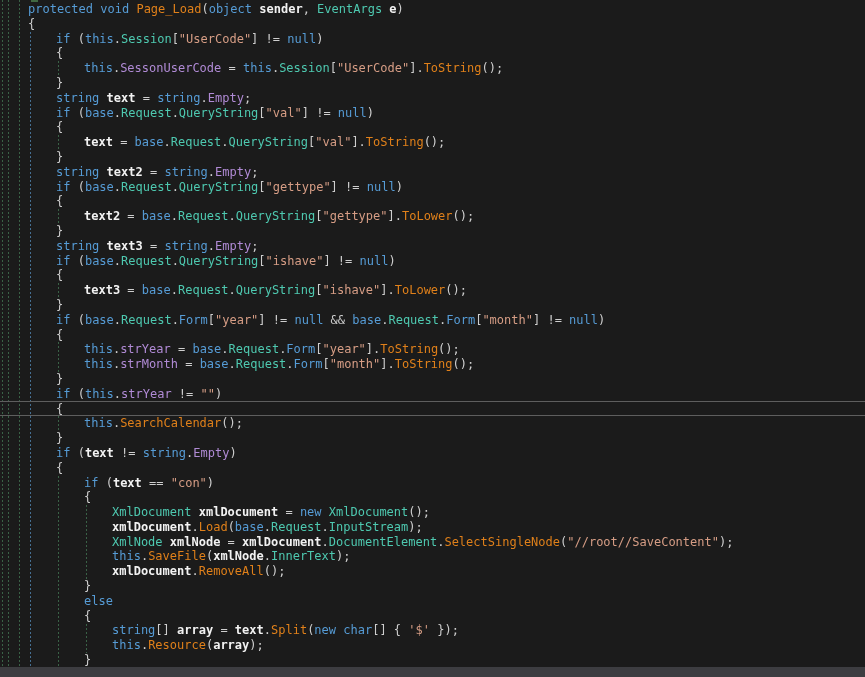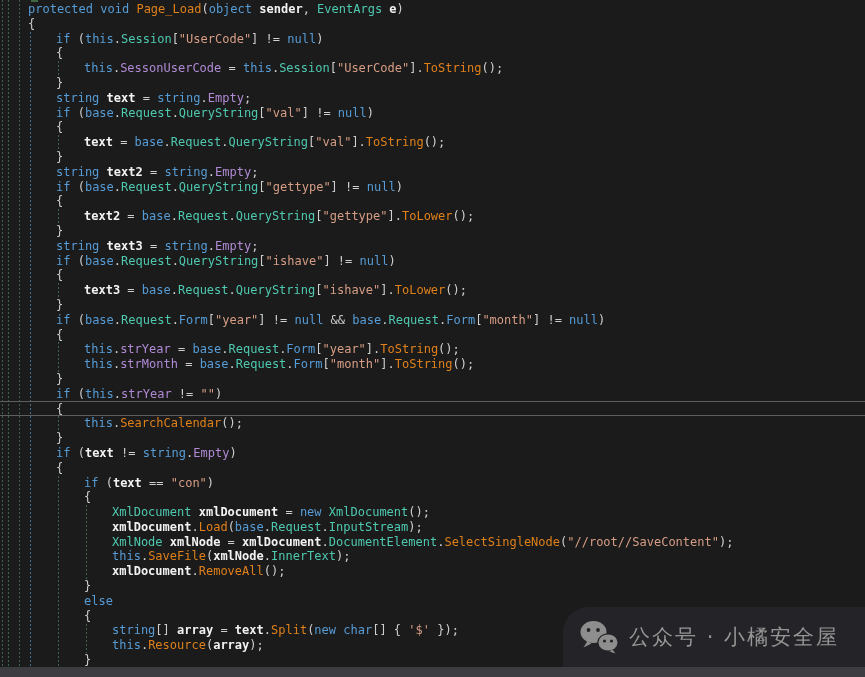--- a/index.html
+++ b/index.html
@@ -59,32 +59,16 @@
       <div class="guide" style="left: 85.5px; top: 505.2px; height: 74px; background: repeating-linear-gradient(rgb(58, 98, 71) 0px, rgb(58, 98, 71) 2px, transparent 2px, transparent 4px);"></div>
       <div class="guide" style="left: 85.5px; top: 623.6px; height: 29.6px; background: repeating-linear-gradient(rgb(58, 98, 71) 0px, rgb(58, 98, 71) 2px, transparent 2px, transparent 4px);"></div>
     </div>
 
   <div class="clip-artifact"></div>
 
   <div class="current-line" style="top: 400.6px; border-top-color: rgb(94, 94, 94); border-bottom-color: rgb(94, 94, 94);"></div>
 
   <pre class="code"><div class="line" style="padding-left: 28px;"><span style="color: rgb(86, 156, 214);">protected</span><span style="color: rgb(207, 207, 207);"> </span><span style="color: rgb(86, 156, 214);">void</span><span style="color: rgb(207, 207, 207);"> </span><span style="color: rgb(224, 128, 26);">Page_Load</span><span style="color: rgb(207, 207, 207);">(</span><span style="color: rgb(86, 156, 214);">object</span><span style="color: rgb(207, 207, 207);"> </span><span style="color: rgb(242, 242, 242); font-weight: bold;">sender</span><span style="color: rgb(207, 207, 207);">, </span><span style="color: rgb(78, 201, 176);">EventArgs</span><span style="color: rgb(207, 207, 207);"> </span><span style="color: rgb(242, 242, 242); font-weight: bold;">e</span><span style="color: rgb(207, 207, 207);">)</span></div><div class="line" style="padding-left: 28px;"><span style="color: rgb(207, 207, 207);">{</span></div><div class="line" style="padding-left: 56px;"><span style="color: rgb(86, 156, 214);">if</span><span style="color: rgb(207, 207, 207);"> (</span><span style="color: rgb(86, 156, 214);">this</span><span style="color: rgb(207, 207, 207);">.</span><span style="color: rgb(78, 201, 176);">Session</span><span style="color: rgb(207, 207, 207);">[</span><span style="color: rgb(214, 157, 133);">"UserCode"</span><span style="color: rgb(207, 207, 207);">] != </span><span style="color: rgb(86, 156, 214);">null</span><span style="color: rgb(207, 207, 207);">)</span></div><div class="line" style="padding-left: 56px;"><span style="color: rgb(207, 207, 207);">{</span></div><div class="line" style="padding-left: 84px;"><span style="color: rgb(86, 156, 214);">this</span><span style="color: rgb(207, 207, 207);">.</span><span style="color: rgb(177, 139, 214);">SessonUserCode</span><span style="color: rgb(207, 207, 207);"> = </span><span style="color: rgb(86, 156, 214);">this</span><span style="color: rgb(207, 207, 207);">.</span><span style="color: rgb(78, 201, 176);">Session</span><span style="color: rgb(207, 207, 207);">[</span><span style="color: rgb(214, 157, 133);">"UserCode"</span><span style="color: rgb(207, 207, 207);">].</span><span style="color: rgb(224, 128, 26);">ToString</span><span style="color: rgb(207, 207, 207);">();</span></div><div class="line" style="padding-left: 56px;"><span style="color: rgb(207, 207, 207);">}</span></div><div class="line" style="padding-left: 56px;"><span style="color: rgb(86, 156, 214);">string</span><span style="color: rgb(207, 207, 207);"> </span><span style="color: rgb(242, 242, 242); font-weight: bold;">text</span><span style="color: rgb(207, 207, 207);"> = </span><span style="color: rgb(86, 156, 214);">string</span><span style="color: rgb(207, 207, 207);">.</span><span style="color: rgb(177, 139, 214);">Empty</span><span style="color: rgb(207, 207, 207);">;</span></div><div class="line" style="padding-left: 56px;"><span style="color: rgb(86, 156, 214);">if</span><span style="color: rgb(207, 207, 207);"> (</span><span style="color: rgb(86, 156, 214);">base</span><span style="color: rgb(207, 207, 207);">.</span><span style="color: rgb(78, 201, 176);">Request</span><span style="color: rgb(207, 207, 207);">.</span><span style="color: rgb(78, 201, 176);">QueryString</span><span style="color: rgb(207, 207, 207);">[</span><span style="color: rgb(214, 157, 133);">"val"</span><span style="color: rgb(207, 207, 207);">] != </span><span style="color: rgb(86, 156, 214);">null</span><span style="color: rgb(207, 207, 207);">)</span></div><div class="line" style="padding-left: 56px;"><span style="color: rgb(207, 207, 207);">{</span></div><div class="line" style="padding-left: 84px;"><span style="color: rgb(242, 242, 242); font-weight: bold;">text</span><span style="color: rgb(207, 207, 207);"> = </span><span style="color: rgb(86, 156, 214);">base</span><span style="color: rgb(207, 207, 207);">.</span><span style="color: rgb(78, 201, 176);">Request</span><span style="color: rgb(207, 207, 207);">.</span><span style="color: rgb(78, 201, 176);">QueryString</span><span style="color: rgb(207, 207, 207);">[</span><span style="color: rgb(214, 157, 133);">"val"</span><span style="color: rgb(207, 207, 207);">].</span><span style="color: rgb(224, 128, 26);">ToString</span><span style="color: rgb(207, 207, 207);">();</span></div><div class="line" style="padding-left: 56px;"><span style="color: rgb(207, 207, 207);">}</span></div><div class="line" style="padding-left: 56px;"><span style="color: rgb(86, 156, 214);">string</span><span style="color: rgb(207, 207, 207);"> </span><span style="color: rgb(242, 242, 242); font-weight: bold;">text2</span><span style="color: rgb(207, 207, 207);"> = </span><span style="color: rgb(86, 156, 214);">string</span><span style="color: rgb(207, 207, 207);">.</span><span style="color: rgb(177, 139, 214);">Empty</span><span style="color: rgb(207, 207, 207);">;</span></div><div class="line" style="padding-left: 56px;"><span style="color: rgb(86, 156, 214);">if</span><span style="color: rgb(207, 207, 207);"> (</span><span style="color: rgb(86, 156, 214);">base</span><span style="color: rgb(207, 207, 207);">.</span><span style="color: rgb(78, 201, 176);">Request</span><span style="color: rgb(207, 207, 207);">.</span><span style="color: rgb(78, 201, 176);">QueryString</span><span style="color: rgb(207, 207, 207);">[</span><span style="color: rgb(214, 157, 133);">"gettype"</span><span style="color: rgb(207, 207, 207);">] != </span><span style="color: rgb(86, 156, 214);">null</span><span style="color: rgb(207, 207, 207);">)</span></div><div class="line" style="padding-left: 56px;"><span style="color: rgb(207, 207, 207);">{</span></div><div class="line" style="padding-left: 84px;"><span style="color: rgb(242, 242, 242); font-weight: bold;">text2</span><span style="color: rgb(207, 207, 207);"> = </span><span style="color: rgb(86, 156, 214);">base</span><span style="color: rgb(207, 207, 207);">.</span><span style="color: rgb(78, 201, 176);">Request</span><span style="color: rgb(207, 207, 207);">.</span><span style="color: rgb(78, 201, 176);">QueryString</span><span style="color: rgb(207, 207, 207);">[</span><span style="color: rgb(214, 157, 133);">"gettype"</span><span style="color: rgb(207, 207, 207);">].</span><span style="color: rgb(224, 128, 26);">ToLower</span><span style="color: rgb(207, 207, 207);">();</span></div><div class="line" style="padding-left: 56px;"><span style="color: rgb(207, 207, 207);">}</span></div><div class="line" style="padding-left: 56px;"><span style="color: rgb(86, 156, 214);">string</span><span style="color: rgb(207, 207, 207);"> </span><span style="color: rgb(242, 242, 242); font-weight: bold;">text3</span><span style="color: rgb(207, 207, 207);"> = </span><span style="color: rgb(86, 156, 214);">string</span><span style="color: rgb(207, 207, 207);">.</span><span style="color: rgb(177, 139, 214);">Empty</span><span style="color: rgb(207, 207, 207);">;</span></div><div class="line" style="padding-left: 56px;"><span style="color: rgb(86, 156, 214);">if</span><span style="color: rgb(207, 207, 207);"> (</span><span style="color: rgb(86, 156, 214);">base</span><span style="color: rgb(207, 207, 207);">.</span><span style="color: rgb(78, 201, 176);">Request</span><span style="color: rgb(207, 207, 207);">.</span><span style="color: rgb(78, 201, 176);">QueryString</span><span style="color: rgb(207, 207, 207);">[</span><span style="color: rgb(214, 157, 133);">"ishave"</span><span style="color: rgb(207, 207, 207);">] != </span><span style="color: rgb(86, 156, 214);">null</span><span style="color: rgb(207, 207, 207);">)</span></div><div class="line" style="padding-left: 56px;"><span style="color: rgb(207, 207, 207);">{</span></div><div class="line" style="padding-left: 84px;"><span style="color: rgb(242, 242, 242); font-weight: bold;">text3</span><span style="color: rgb(207, 207, 207);"> = </span><span style="color: rgb(86, 156, 214);">base</span><span style="color: rgb(207, 207, 207);">.</span><span style="color: rgb(78, 201, 176);">Request</span><span style="color: rgb(207, 207, 207);">.</span><span style="color: rgb(78, 201, 176);">QueryString</span><span style="color: rgb(207, 207, 207);">[</span><span style="color: rgb(214, 157, 133);">"ishave"</span><span style="color: rgb(207, 207, 207);">].</span><span style="color: rgb(224, 128, 26);">ToLower</span><span style="color: rgb(207, 207, 207);">();</span></div><div class="line" style="padding-left: 56px;"><span style="color: rgb(207, 207, 207);">}</span></div><div class="line" style="padding-left: 56px;"><span style="color: rgb(86, 156, 214);">if</span><span style="color: rgb(207, 207, 207);"> (</span><span style="color: rgb(86, 156, 214);">base</span><span style="color: rgb(207, 207, 207);">.</span><span style="color: rgb(78, 201, 176);">Request</span><span style="color: rgb(207, 207, 207);">.</span><span style="color: rgb(86, 156, 214);">Form</span><span style="color: rgb(207, 207, 207);">[</span><span style="color: rgb(214, 157, 133);">"year"</span><span style="color: rgb(207, 207, 207);">] != </span><span style="color: rgb(86, 156, 214);">null</span><span style="color: rgb(207, 207, 207);"> &amp;&amp; </span><span style="color: rgb(86, 156, 214);">base</span><span style="color: rgb(207, 207, 207);">.</span><span style="color: rgb(78, 201, 176);">Request</span><span style="color: rgb(207, 207, 207);">.</span><span style="color: rgb(86, 156, 214);">Form</span><span style="color: rgb(207, 207, 207);">[</span><span style="color: rgb(214, 157, 133);">"month"</span><span style="color: rgb(207, 207, 207);">] != </span><span style="color: rgb(86, 156, 214);">null</span><span style="color: rgb(207, 207, 207);">)</span></div><div class="line" style="padding-left: 56px;"><span style="color: rgb(207, 207, 207);">{</span></div><div class="line" style="padding-left: 84px;"><span style="color: rgb(86, 156, 214);">this</span><span style="color: rgb(207, 207, 207);">.</span><span style="color: rgb(177, 139, 214);">strYear</span><span style="color: rgb(207, 207, 207);"> = </span><span style="color: rgb(86, 156, 214);">base</span><span style="color: rgb(207, 207, 207);">.</span><span style="color: rgb(78, 201, 176);">Request</span><span style="color: rgb(207, 207, 207);">.</span><span style="color: rgb(86, 156, 214);">Form</span><span style="color: rgb(207, 207, 207);">[</span><span style="color: rgb(214, 157, 133);">"year"</span><span style="color: rgb(207, 207, 207);">].</span><span style="color: rgb(224, 128, 26);">ToString</span><span style="color: rgb(207, 207, 207);">();</span></div><div class="line" style="padding-left: 84px;"><span style="color: rgb(86, 156, 214);">this</span><span style="color: rgb(207, 207, 207);">.</span><span style="color: rgb(177, 139, 214);">strMonth</span><span style="color: rgb(207, 207, 207);"> = </span><span style="color: rgb(86, 156, 214);">base</span><span style="color: rgb(207, 207, 207);">.</span><span style="color: rgb(78, 201, 176);">Request</span><span style="color: rgb(207, 207, 207);">.</span><span style="color: rgb(86, 156, 214);">Form</span><span style="color: rgb(207, 207, 207);">[</span><span style="color: rgb(214, 157, 133);">"month"</span><span style="color: rgb(207, 207, 207);">].</span><span style="color: rgb(224, 128, 26);">ToString</span><span style="color: rgb(207, 207, 207);">();</span></div><div class="line" style="padding-left: 56px;"><span style="color: rgb(207, 207, 207);">}</span></div><div class="line" style="padding-left: 56px;"><span style="color: rgb(86, 156, 214);">if</span><span style="color: rgb(207, 207, 207);"> (</span><span style="color: rgb(86, 156, 214);">this</span><span style="color: rgb(207, 207, 207);">.</span><span style="color: rgb(177, 139, 214);">strYear</span><span style="color: rgb(207, 207, 207);"> != </span><span style="color: rgb(214, 157, 133);">""</span><span style="color: rgb(207, 207, 207);">)</span></div><div class="line" style="padding-left: 56px;"><span style="color: rgb(207, 207, 207);">{</span></div><div class="line" style="padding-left: 84px;"><span style="color: rgb(86, 156, 214);">this</span><span style="color: rgb(207, 207, 207);">.</span><span style="color: rgb(224, 128, 26);">SearchCalendar</span><span style="color: rgb(207, 207, 207);">();</span></div><div class="line" style="padding-left: 56px;"><span style="color: rgb(207, 207, 207);">}</span></div><div class="line" style="padding-left: 56px;"><span style="color: rgb(86, 156, 214);">if</span><span style="color: rgb(207, 207, 207);"> (</span><span style="color: rgb(242, 242, 242); font-weight: bold;">text</span><span style="color: rgb(207, 207, 207);"> != </span><span style="color: rgb(86, 156, 214);">string</span><span style="color: rgb(207, 207, 207);">.</span><span style="color: rgb(177, 139, 214);">Empty</span><span style="color: rgb(207, 207, 207);">)</span></div><div class="line" style="padding-left: 56px;"><span style="color: rgb(207, 207, 207);">{</span></div><div class="line" style="padding-left: 84px;"><span style="color: rgb(86, 156, 214);">if</span><span style="color: rgb(207, 207, 207);"> (</span><span style="color: rgb(242, 242, 242); font-weight: bold;">text</span><span style="color: rgb(207, 207, 207);"> == </span><span style="color: rgb(214, 157, 133);">"con"</span><span style="color: rgb(207, 207, 207);">)</span></div><div class="line" style="padding-left: 84px;"><span style="color: rgb(207, 207, 207);">{</span></div><div class="line" style="padding-left: 112px;"><span style="color: rgb(78, 201, 176);">XmlDocument</span><span style="color: rgb(207, 207, 207);"> </span><span style="color: rgb(242, 242, 242); font-weight: bold;">xmlDocument</span><span style="color: rgb(207, 207, 207);"> = </span><span style="color: rgb(86, 156, 214);">new</span><span style="color: rgb(207, 207, 207);"> </span><span style="color: rgb(78, 201, 176);">XmlDocument</span><span style="color: rgb(207, 207, 207);">();</span></div><div class="line" style="padding-left: 112px;"><span style="color: rgb(242, 242, 242); font-weight: bold;">xmlDocument</span><span style="color: rgb(207, 207, 207);">.</span><span style="color: rgb(224, 128, 26);">Load</span><span style="color: rgb(207, 207, 207);">(</span><span style="color: rgb(86, 156, 214);">base</span><span style="color: rgb(207, 207, 207);">.</span><span style="color: rgb(78, 201, 176);">Request</span><span style="color: rgb(207, 207, 207);">.</span><span style="color: rgb(78, 201, 176);">InputStream</span><span style="color: rgb(207, 207, 207);">);</span></div><div class="line" style="padding-left: 112px;"><span style="color: rgb(78, 201, 176);">XmlNode</span><span style="color: rgb(207, 207, 207);"> </span><span style="color: rgb(242, 242, 242); font-weight: bold;">xmlNode</span><span style="color: rgb(207, 207, 207);"> = </span><span style="color: rgb(242, 242, 242); font-weight: bold;">xmlDocument</span><span style="color: rgb(207, 207, 207);">.</span><span style="color: rgb(78, 201, 176);">DocumentElement</span><span style="color: rgb(207, 207, 207);">.</span><span style="color: rgb(224, 128, 26);">SelectSingleNode</span><span style="color: rgb(207, 207, 207);">(</span><span style="color: rgb(214, 157, 133);">"//root//SaveContent"</span><span style="color: rgb(207, 207, 207);">);</span></div><div class="line" style="padding-left: 112px;"><span style="color: rgb(86, 156, 214);">this</span><span style="color: rgb(207, 207, 207);">.</span><span style="color: rgb(224, 128, 26);">SaveFile</span><span style="color: rgb(207, 207, 207);">(</span><span style="color: rgb(242, 242, 242); font-weight: bold;">xmlNode</span><span style="color: rgb(207, 207, 207);">.</span><span style="color: rgb(78, 201, 176);">InnerText</span><span style="color: rgb(207, 207, 207);">);</span></div><div class="line" style="padding-left: 112px;"><span style="color: rgb(242, 242, 242); font-weight: bold;">xmlDocument</span><span style="color: rgb(207, 207, 207);">.</span><span style="color: rgb(224, 128, 26);">RemoveAll</span><span style="color: rgb(207, 207, 207);">();</span></div><div class="line" style="padding-left: 84px;"><span style="color: rgb(207, 207, 207);">}</span></div><div class="line" style="padding-left: 84px;"><span style="color: rgb(86, 156, 214);">else</span></div><div class="line" style="padding-left: 84px;"><span style="color: rgb(207, 207, 207);">{</span></div><div class="line" style="padding-left: 112px;"><span style="color: rgb(86, 156, 214);">string</span><span style="color: rgb(207, 207, 207);">[] </span><span style="color: rgb(242, 242, 242); font-weight: bold;">array</span><span style="color: rgb(207, 207, 207);"> = </span><span style="color: rgb(242, 242, 242); font-weight: bold;">text</span><span style="color: rgb(207, 207, 207);">.</span><span style="color: rgb(224, 128, 26);">Split</span><span style="color: rgb(207, 207, 207);">(</span><span style="color: rgb(86, 156, 214);">new</span><span style="color: rgb(207, 207, 207);"> </span><span style="color: rgb(86, 156, 214);">char</span><span style="color: rgb(207, 207, 207);">[] { </span><span style="color: rgb(214, 157, 133);">'$'</span><span style="color: rgb(207, 207, 207);"> });</span></div><div class="line" style="padding-left: 112px;"><span style="color: rgb(86, 156, 214);">this</span><span style="color: rgb(207, 207, 207);">.</span><span style="color: rgb(224, 128, 26);">Resource</span><span style="color: rgb(207, 207, 207);">(</span><span style="color: rgb(242, 242, 242); font-weight: bold;">array</span><span style="color: rgb(207, 207, 207);">);</span></div><div class="line" style="padding-left: 84px;"><span style="color: rgb(207, 207, 207);">}</span></div></pre>
 
-  <div class="watermark">
-    <svg width="40" height="34" viewBox="0 0 40 34" aria-hidden="true">
-      <g>
-        <ellipse cx="14.5" cy="12" rx="13" ry="11" fill="#8e8e8e"></ellipse>
-        <path d="M8.5 21 L4.5 27.5 L12.5 23.5 Z" fill="#8e8e8e"></path>
-        <circle cx="9.5" cy="10" r="1.9" fill="#242428"></circle>
-        <circle cx="19" cy="10" r="1.9" fill="#242428"></circle>
-        <ellipse cx="29" cy="22.5" rx="10.8" ry="9.3" fill="#242428"></ellipse>
-        <ellipse cx="29" cy="22.5" rx="9.5" ry="8" fill="#8e8e8e"></ellipse>
-        <path d="M33.5 29.5 L36.5 33.5 L30.5 31.5 Z" fill="#8e8e8e"></path>
-        <circle cx="25.5" cy="21" r="1.6" fill="#242428"></circle>
-        <circle cx="32.5" cy="21" r="1.6" fill="#242428"></circle>
-      </g>
-    </svg>
-    <span class="wm-label">公众号 · 小橘安全屋</span>
-  </div>
 
   <div class="bottom-bar"></div>
 
 </div>
 
 </body></html>

